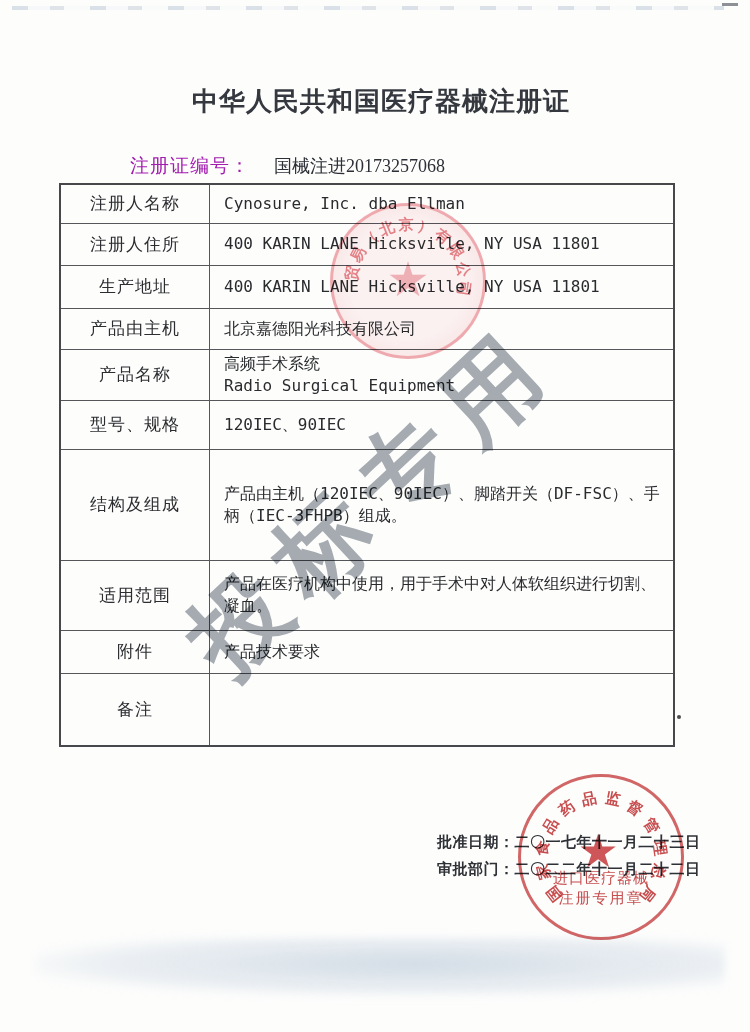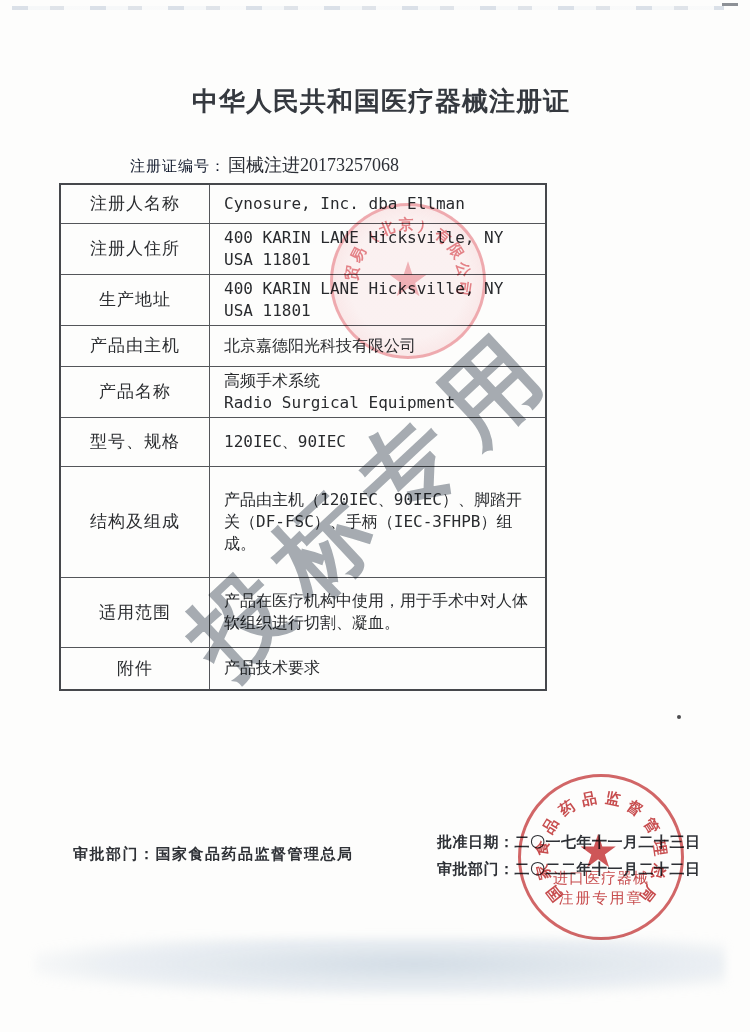--- a/index.html
+++ b/index.html
@@ -23,25 +23,25 @@
     background:radial-gradient(ellipse at 55% 45%, rgba(168,188,208,.50), rgba(192,206,221,.28) 58%, rgba(210,220,232,0) 78%);
     filter:blur(4px);
   }
   .scan-dot{position:absolute;left:677px;top:715px;width:4px;height:4px;border-radius:50%;background:rgba(45,45,48,.85);}
   
   .title{
     position:absolute;left:0;top:84px;width:100%;text-align:center;
     font-size:26px;font-weight:bold;letter-spacing:1px;color:#35393f;padding-left:6px;
   }
   .regno{position:absolute;left:130px;top:153px;display:flex;align-items:baseline;}
-  .regno .lab{font-size:15px;letter-spacing:1px;color:#0f172a;}
-  .regno .num{font-size:18px;margin-left:2px;color:#2c2f36;}
+  .regno .lab{font-size:19px;letter-spacing:1px;color:#a21caf;}
+  .regno .num{font-size:18px;margin-left:24px;color:#2c2f36;}
   
   table.cert{
-    position:absolute;left:59px;top:183px;width:488px;
+    position:absolute;left:59px;top:183px;width:616px;
     border-collapse:collapse;table-layout:fixed;
     z-index:1;
   }
   table.cert td{border:1.6px solid #54565a;vertical-align:middle;}
   table.cert{border:2.2px solid #46484c;}
   td.lbl{
     width:146px;text-align:center;font-size:17px;letter-spacing:1px;
     color:#2b2d30;
   }
   td.val{
@@ -133,20 +133,24 @@
         <td class="lbl">结构及组成</td>
         <td class="val">产品由主机（120IEC、90IEC）、脚踏开关（DF-FSC）、手柄（IEC-3FHPB）组成。</td>
       </tr>
       <tr class="r8">
         <td class="lbl">适用范围</td>
         <td class="val">产品在医疗机构中使用，用于手术中对人体软组织进行切割、凝血。</td>
       </tr>
       <tr class="r9">
         <td class="lbl">附件</td>
         <td class="val">产品技术要求</td>
+      </tr>
+      <tr class="r11">
+        <td class="lbl">备注</td>
+        <td class="val"></td>
       </tr>
     </tbody>
   </table>
 
   <div class="watermark">投标专用</div>
 
   <div class="stamp stamp-top">
     <div class="ring">
         <span style="position: absolute; left: 50%; top: 50%; transform: translate(-50%, -50%) rotate(-82deg) translateY(-56px);">贸</span>
         <span style="position: absolute; left: 50%; top: 50%; transform: translate(-50%, -50%) rotate(-62deg) translateY(-56px);">易</span>
@@ -175,23 +179,20 @@
         <span style="position: absolute; left: 50%; top: 50%; transform: translate(-50%, -50%) rotate(58.1818deg) translateY(-59px);">管</span>
         <span style="position: absolute; left: 50%; top: 50%; transform: translate(-50%, -50%) rotate(81.4545deg) translateY(-59px);">理</span>
         <span style="position: absolute; left: 50%; top: 50%; transform: translate(-50%, -50%) rotate(104.727deg) translateY(-59px);">总</span>
         <span style="position: absolute; left: 50%; top: 50%; transform: translate(-50%, -50%) rotate(128deg) translateY(-59px);">局</span>
       </div>
     <div class="star">★</div>
     <div class="in1">进口医疗器械</div>
     <div class="in2">注册专用章</div>
   </div>
 
-  <div class="dept">
-    <span>审批部门：</span><span>国家食品药品监督管理总局</span>
-  </div>
   <div class="dateline1">
     <span>批准日期：</span><span>二〇一七年十一月二十三日</span>
   </div>
   <div class="dateline2">
     <span>审批部门：</span><span>二〇二二年十一月二十二日</span>
   </div>
 
   <div class="scan-bottom-smudge"></div>
   <div class="scan-dot"></div>
 

